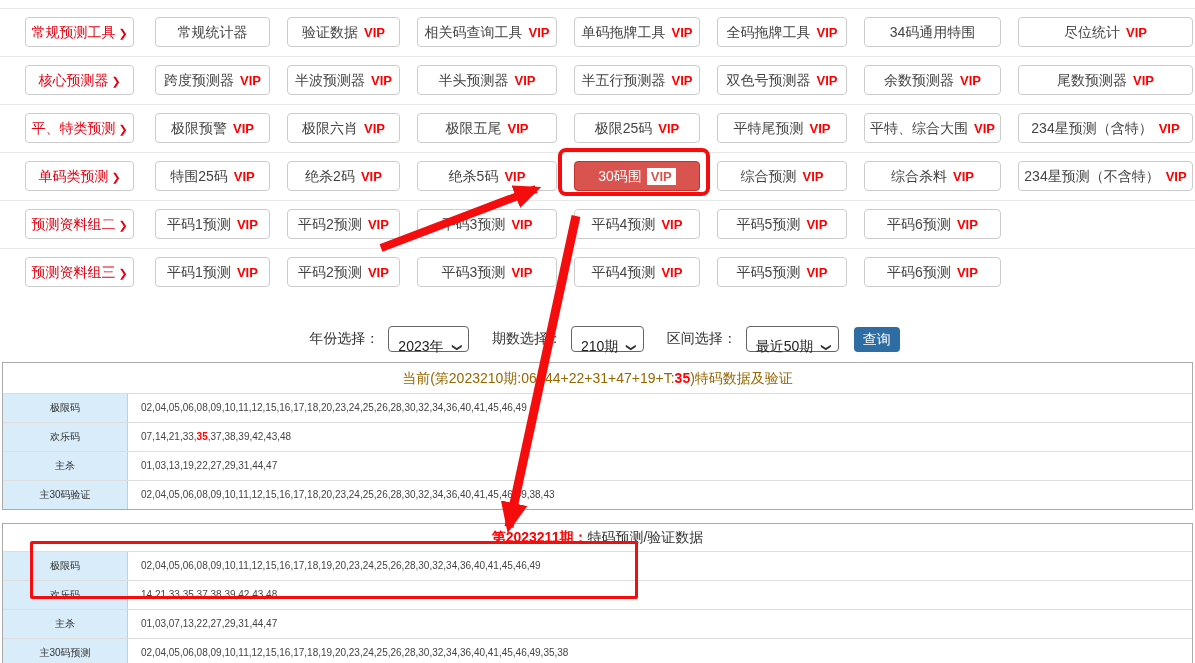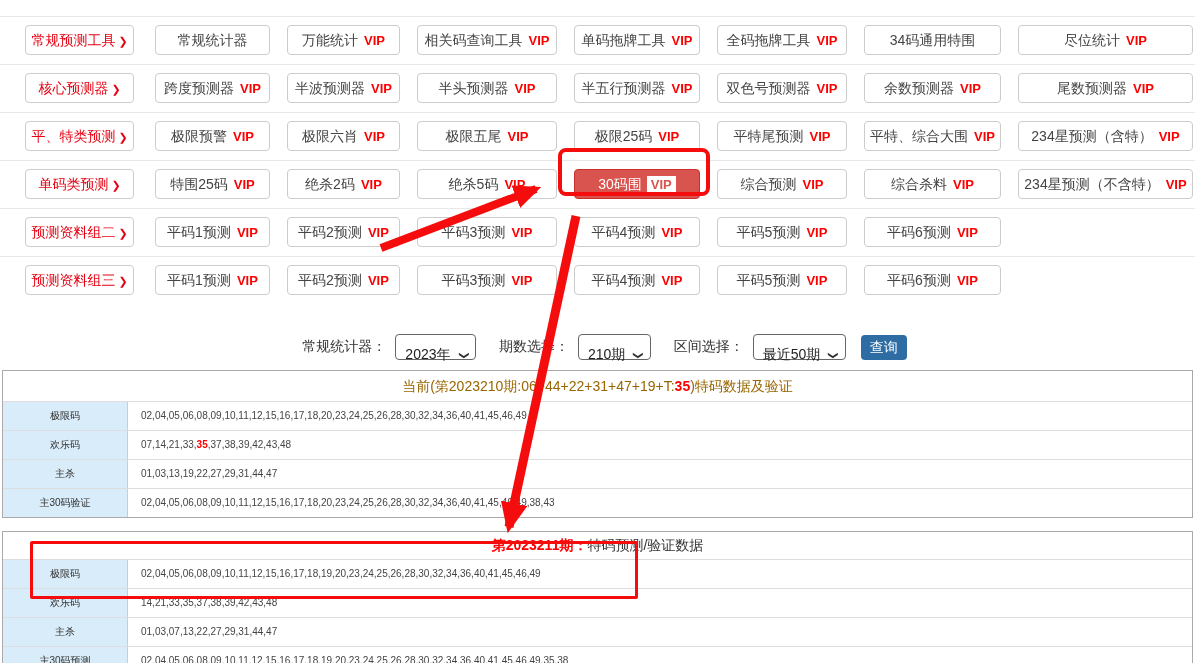--- a/index.html
+++ b/index.html
@@ -1,20 +1,20 @@
 <!DOCTYPE html>
 <html style="--label-red: #e60012; --vip-red: #ff0000; --annotation-red: #f50d0d; --highlight-btn-bg: #d9534f; --query-btn-bg: #2e6da4; --table-label-bg: #d9ecf9; --title-brown: #996600;"><head>
 <meta charset="utf-8">
 <style>
   * { margin:0; padding:0; box-sizing:border-box; }
   html,body { width:1195px; height:663px; background:#fff; overflow:hidden;
     font-family:"Liberation Sans","DejaVu Sans",sans-serif; position:relative; }
 
   
-  .nav { padding-top:16px; }
+  .nav { padding-top:8px; }
   .nav-row { display:grid; grid-template-columns:113px 115px 113px 140px 126px 130px 137px 175px;
     column-gap:17px; padding:8px 0 9px 25px; border-top:1px solid #e8e8e8; }
   .nav-btn { height:30px; line-height:28px; background:#fff; border:1px solid #ccc; border-radius:4px;
     text-align:center; font-size:14px; color:#444; white-space:nowrap; overflow:hidden; cursor:pointer; }
   .nav-label { width:109px; color:var(--label-red,#e60012); }
   .chev { font-size:11px; font-weight:bold; margin-left:3px; color:var(--label-red,#e60012); }
   .vip { color:var(--vip-red,#ff0000); font-weight:bold; margin-left:6px; font-size:13px; }
   .nav-btn.hl { background:var(--highlight-btn-bg,#d9534f); border-color:#c9302c; color:#fff; }
   .nav-btn.hl .vip { background:#fff; color:var(--highlight-btn-bg,#d9534f); padding:1px 4px; margin-left:5px; }
 
@@ -48,21 +48,21 @@
   .ann-rect2 { left:30px; top:541px; width:608px; height:58px; border-width:3px; border-radius:2px; }
   .overlay { position:absolute; left:0; top:0; z-index:50; pointer-events:none; }
 </style>
 </head>
 <body>
 
 <div class="nav">
     <div class="nav-row">
       <div class="nav-btn nav-label"><span>常规预测工具</span><span class="chev">❯</span></div>
       <div class="nav-btn"><span>常规统计器</span></div>
-      <div class="nav-btn"><span>万能统计</span><span class="vip">VIP</span></div>
+      <div class="nav-btn"><span>验证数据</span><span class="vip">VIP</span></div>
       <div class="nav-btn"><span>相关码查询工具</span><span class="vip">VIP</span></div>
       <div class="nav-btn"><span>单码拖牌工具</span><span class="vip">VIP</span></div>
       <div class="nav-btn"><span>全码拖牌工具</span><span class="vip">VIP</span></div>
       <div class="nav-btn"><span>34码通用特围</span></div>
       <div class="nav-btn"><span>尽位统计</span><span class="vip">VIP</span></div>
     </div>
     <div class="nav-row">
       <div class="nav-btn nav-label"><span>核心预测器</span><span class="chev">❯</span></div>
       <div class="nav-btn"><span>跨度预测器</span><span class="vip">VIP</span></div>
       <div class="nav-btn"><span>半波预测器</span><span class="vip">VIP</span></div>
@@ -106,21 +106,21 @@
       <div class="nav-btn"><span>平码1预测</span><span class="vip">VIP</span></div>
       <div class="nav-btn"><span>平码2预测</span><span class="vip">VIP</span></div>
       <div class="nav-btn"><span>平码3预测</span><span class="vip">VIP</span></div>
       <div class="nav-btn"><span>平码4预测</span><span class="vip">VIP</span></div>
       <div class="nav-btn"><span>平码5预测</span><span class="vip">VIP</span></div>
       <div class="nav-btn"><span>平码6预测</span><span class="vip">VIP</span></div>
     </div>
   </div>
 
 <div class="filter-bar">
-  <span class="f-label">常规统计器：</span>
+  <span class="f-label">年份选择：</span>
   <span class="select">
     <span>2023年</span>
     <span class="sel-arrow">❯</span>
   </span>
   <span class="f-label">期数选择：</span>
   <span class="select">
     <span>210期</span>
     <span class="sel-arrow">❯</span>
   </span>
   <span class="f-label">区间选择：</span>

